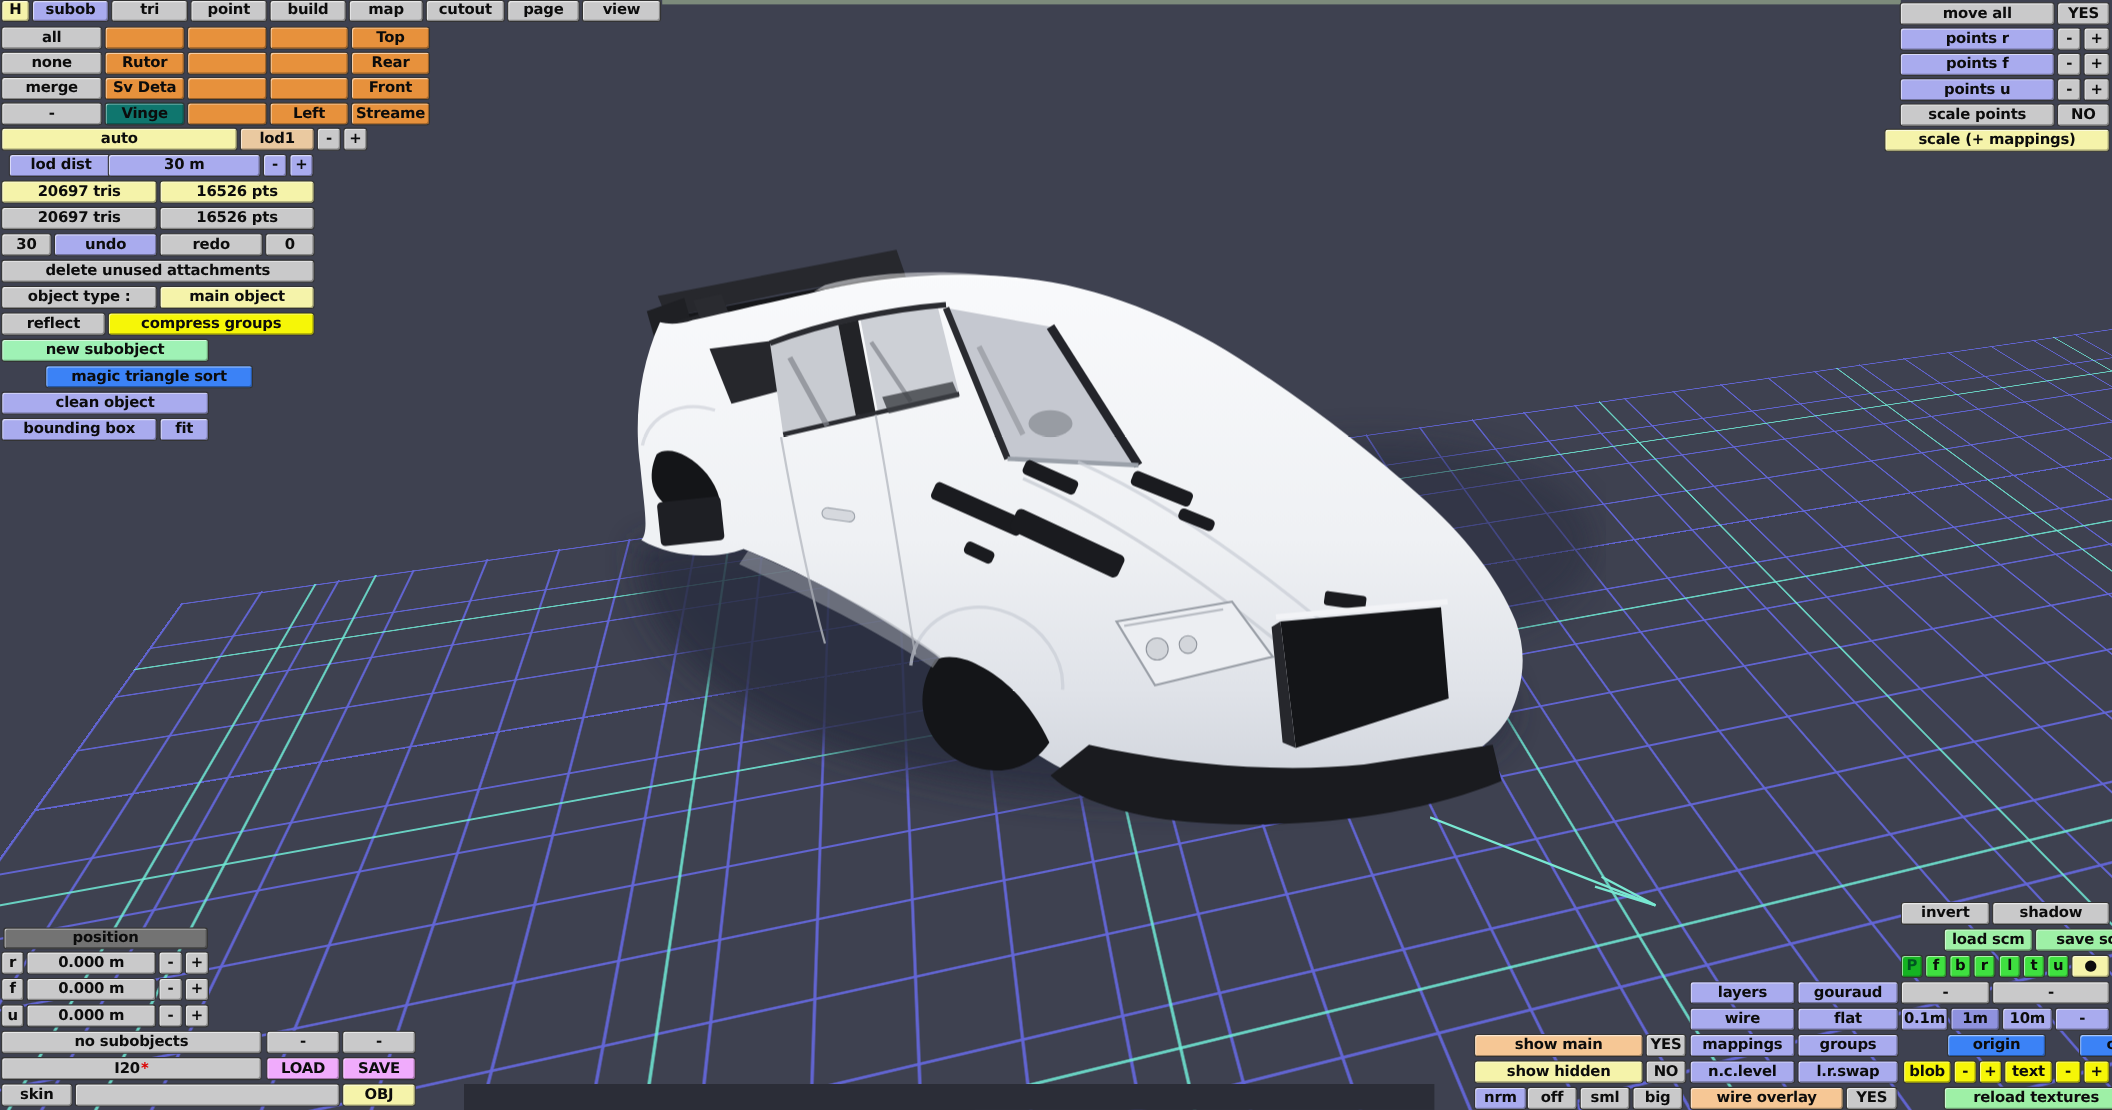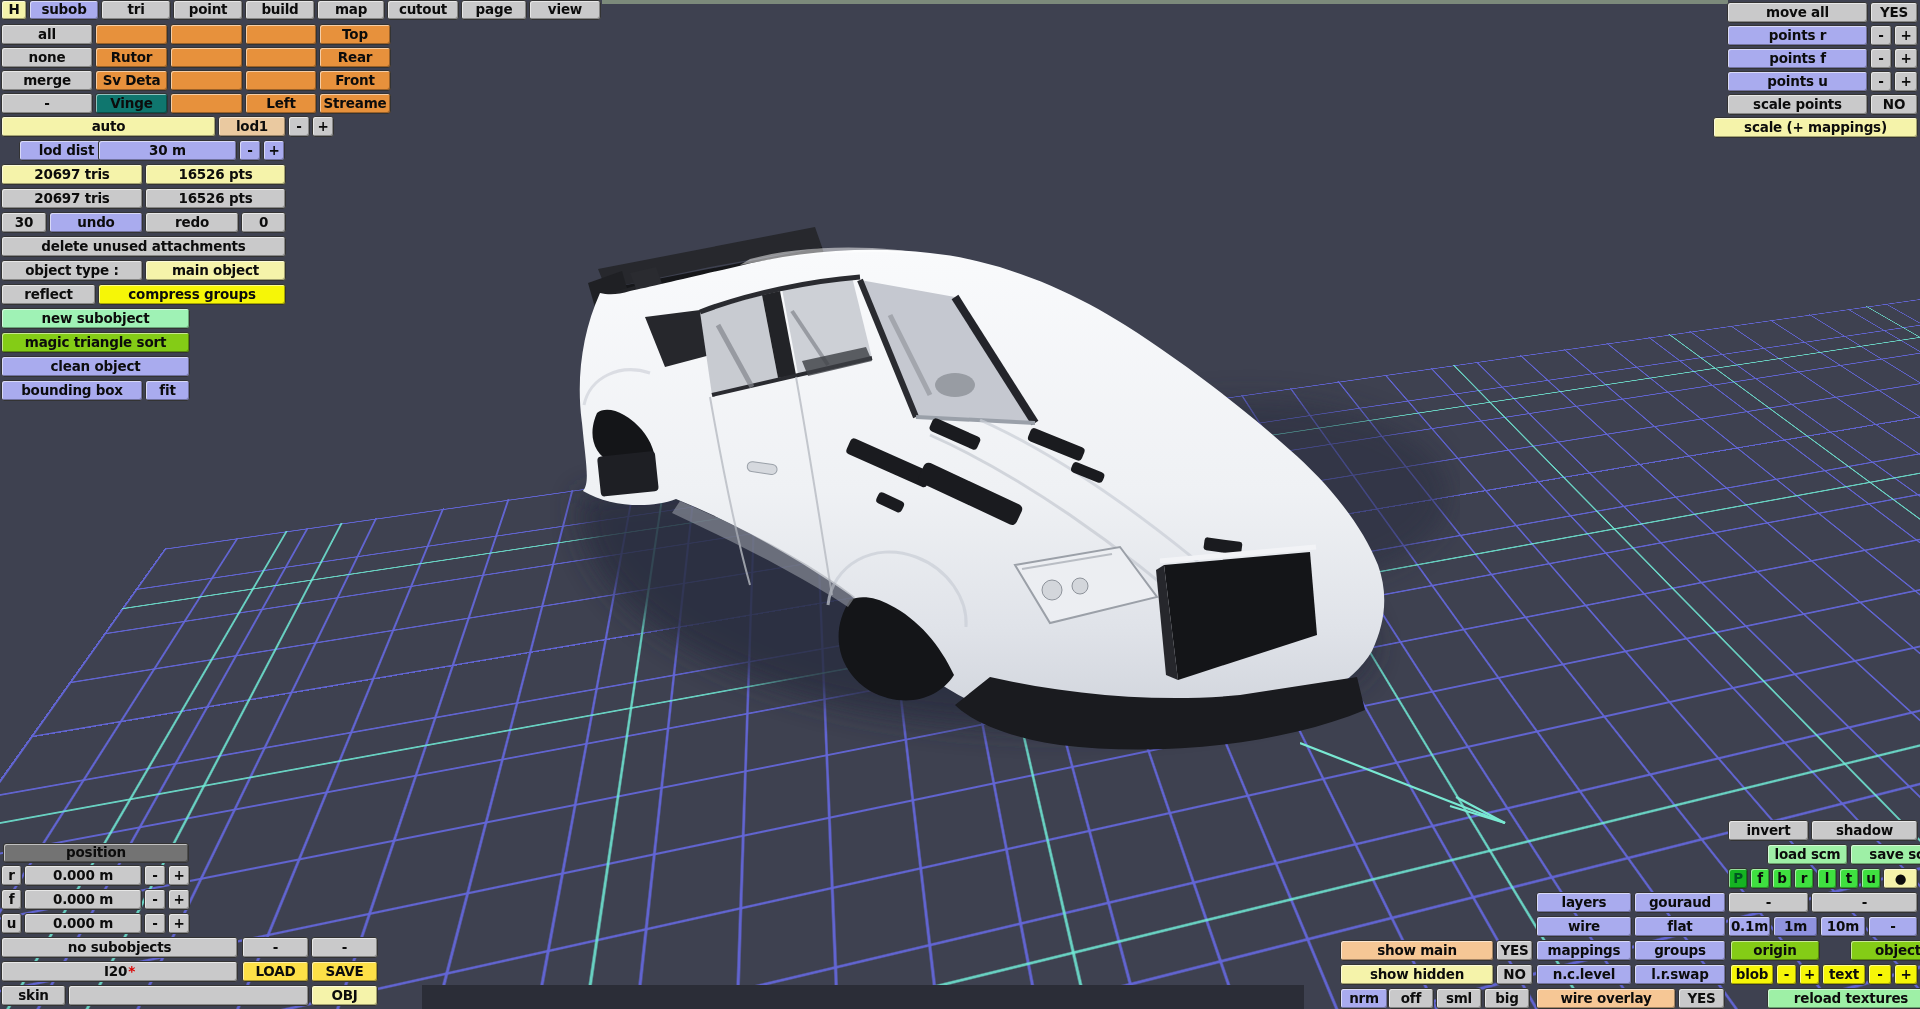--- a/index.html
+++ b/index.html
@@ -29,22 +29,22 @@
   .h20{height:20px;}
   .grey{background:#c9c9ca;}
   .orange{background:#e7913c;}
   .lav{background:#a9abee;}
   .lavsel{background:#8f92de;}
   .py{background:#f5f3aa;}
   .vinge{background:#0f766e;}
   .tan{background:#eac9a0;}
   .by{background:#f6f607;}
   .green{background:#9ff2b5;}
-  .cyanc{background:#84cc16;}
-  .bgreen{background:#fde047;}
+  .cyanc{background:#3b82f6;margin-left:40px;}
+  .bgreen{background:#f0abfc;}
   .lgreen{background:#9ef0a6;margin-left:39px;}
   .mgreen{background:#3fe040;}
   .dgreen{background:#15b322;color:#052;}
   .pink{background:#737373;}
   .peach{background:#f6c795;}
   .ast{color:#d00;margin-left:1px;}
 </style>
 </head>
 <body>
 
@@ -177,21 +177,21 @@
   <div class="btn grey" style="left:1px;top:93px;width:92px">-</div>
   <div class="btn vinge" style="left:95px;top:93px;width:73px">Vinge</div>
   <div class="btn orange" style="left:170px;top:93px;width:73px"></div>
   <div class="btn orange" style="left:245px;top:93px;width:72px">Left</div>
   <div class="btn orange" style="left:319px;top:93px;width:72px">Streame</div>
 
   <div class="btn py" style="left:1px;top:116px;width:215px">auto</div>
   <div class="btn tan" style="left:218px;top:116px;width:68px">lod1</div>
   <div class="btn grey" style="left:288px;top:116px;width:22px">-</div>
   <div class="btn grey" style="left:312px;top:116px;width:22px">+</div>
-  <div class="btn lav" style="left:19px;top:140px;width:95px">lod dist</div>
+  <div class="btn lav" style="left:8px;top:140px;width:95px">lod dist</div>
   <div class="btn lav" style="left:98px;top:140px;width:139px">30 m</div>
   <div class="btn lav" style="left:239px;top:140px;width:22px">-</div>
   <div class="btn lav" style="left:263px;top:140px;width:22px">+</div>
 
   <div class="btn py" style="left:1px;top:164px;width:142px">20697 tris</div>
   <div class="btn py" style="left:145px;top:164px;width:141px">16526 pts</div>
   <div class="btn grey" style="left:1px;top:188px;width:142px">20697 tris</div>
   <div class="btn grey" style="left:145px;top:188px;width:141px">16526 pts</div>
 
   <div class="btn grey" style="left:1px;top:212px;width:46px">30</div>

